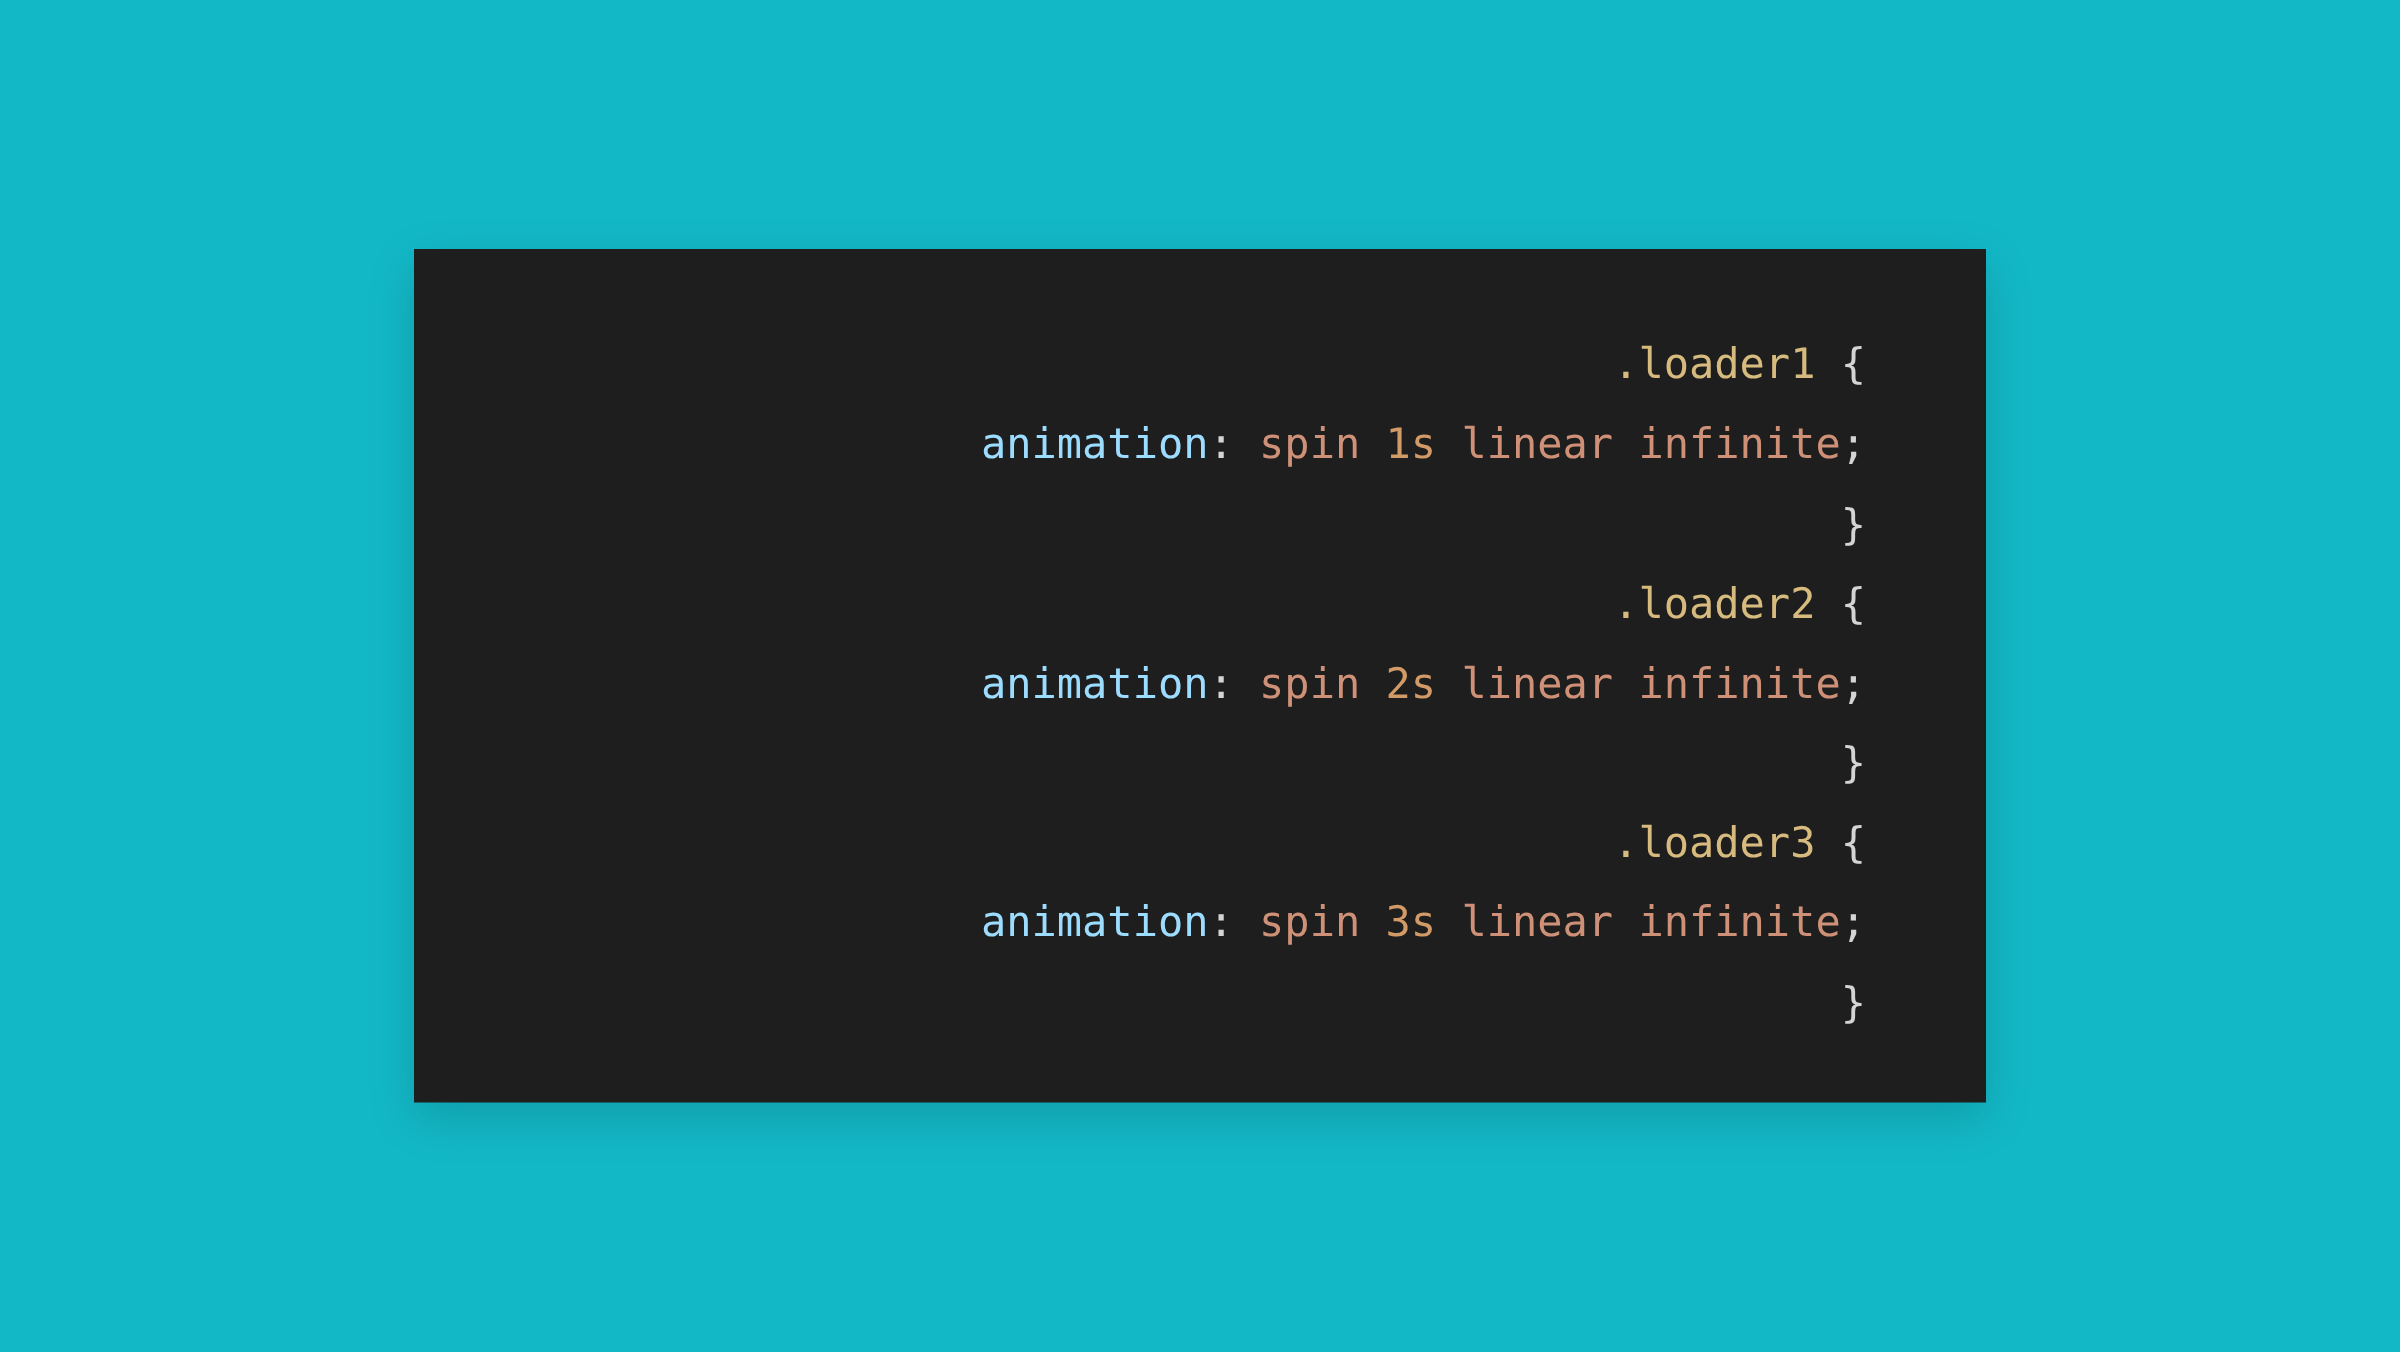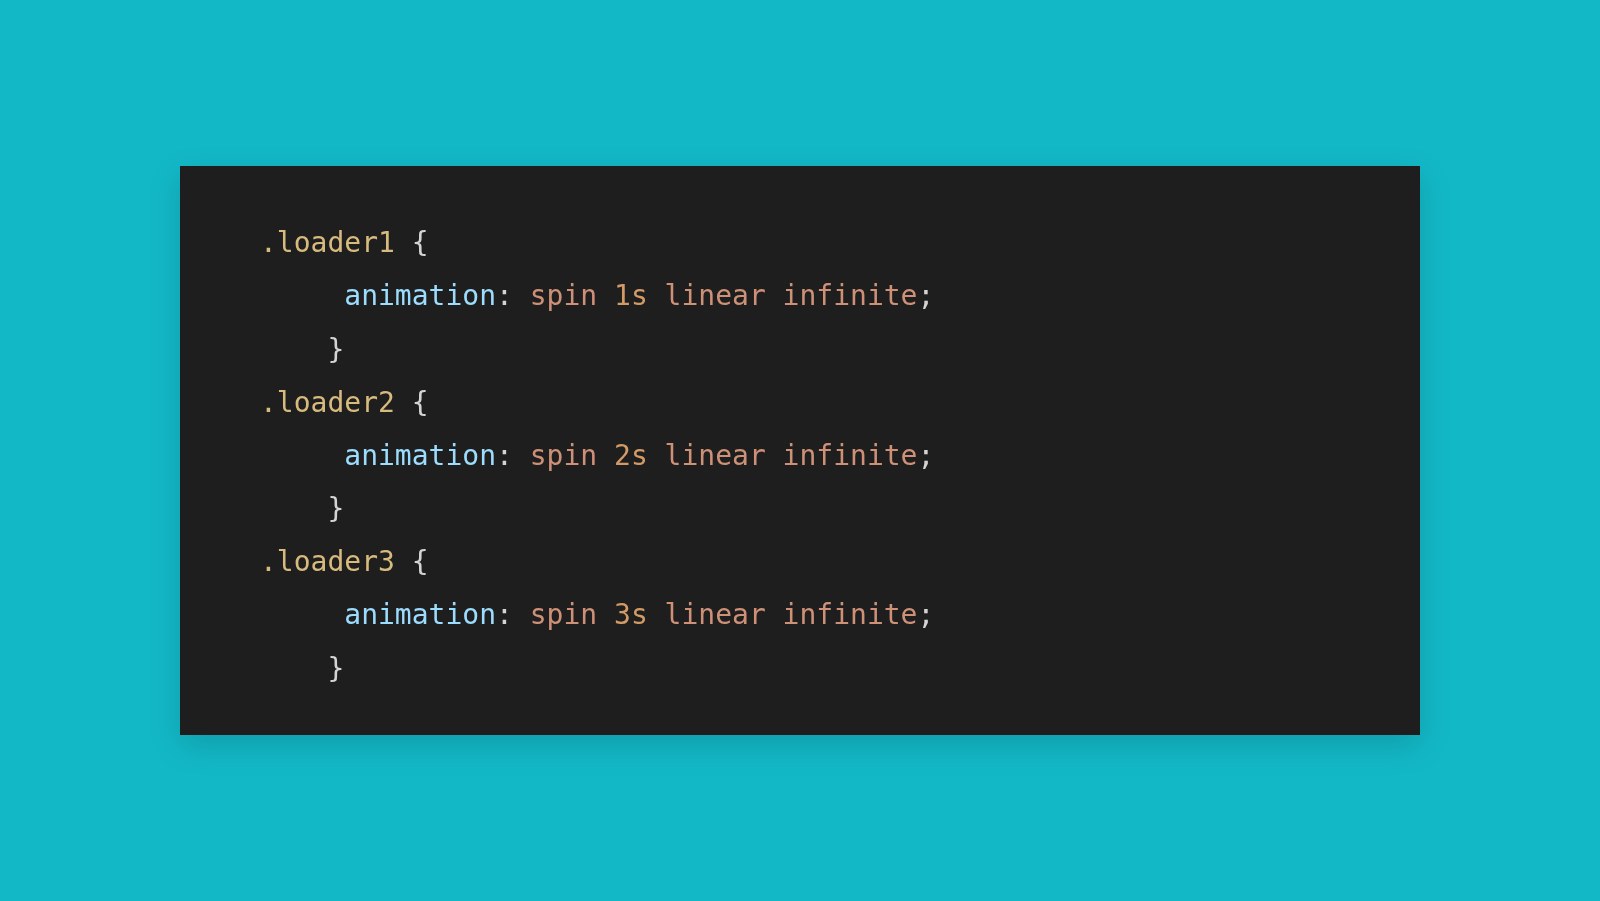--- a/index.html
+++ b/index.html
@@ -11,24 +11,25 @@
   }
   body {
     background: #13b8c7;
     display: flex;
     align-items: center;
     justify-content: center;
     font-family: "SFMono-Regular", Consolas, "Liberation Mono", Menlo, monospace;
   }
   .code-box {
     background: #1e1e1e;
-    width: 1240px;
+    width: 1048px;
     box-sizing: border-box;
     padding: 50px 80px 40px 80px;
     box-shadow: 0 10px 30px rgba(0,0,0,0.15);
+    text-align: right;
   }
   pre {
     margin: 0;
     font-size: 28px;
     line-height: 1.9;
     white-space: pre;
     color: #d4d4d4;
   }
   .selector { color: #d7ba7d; }
   .brace    { color: #d4d4d4; }

